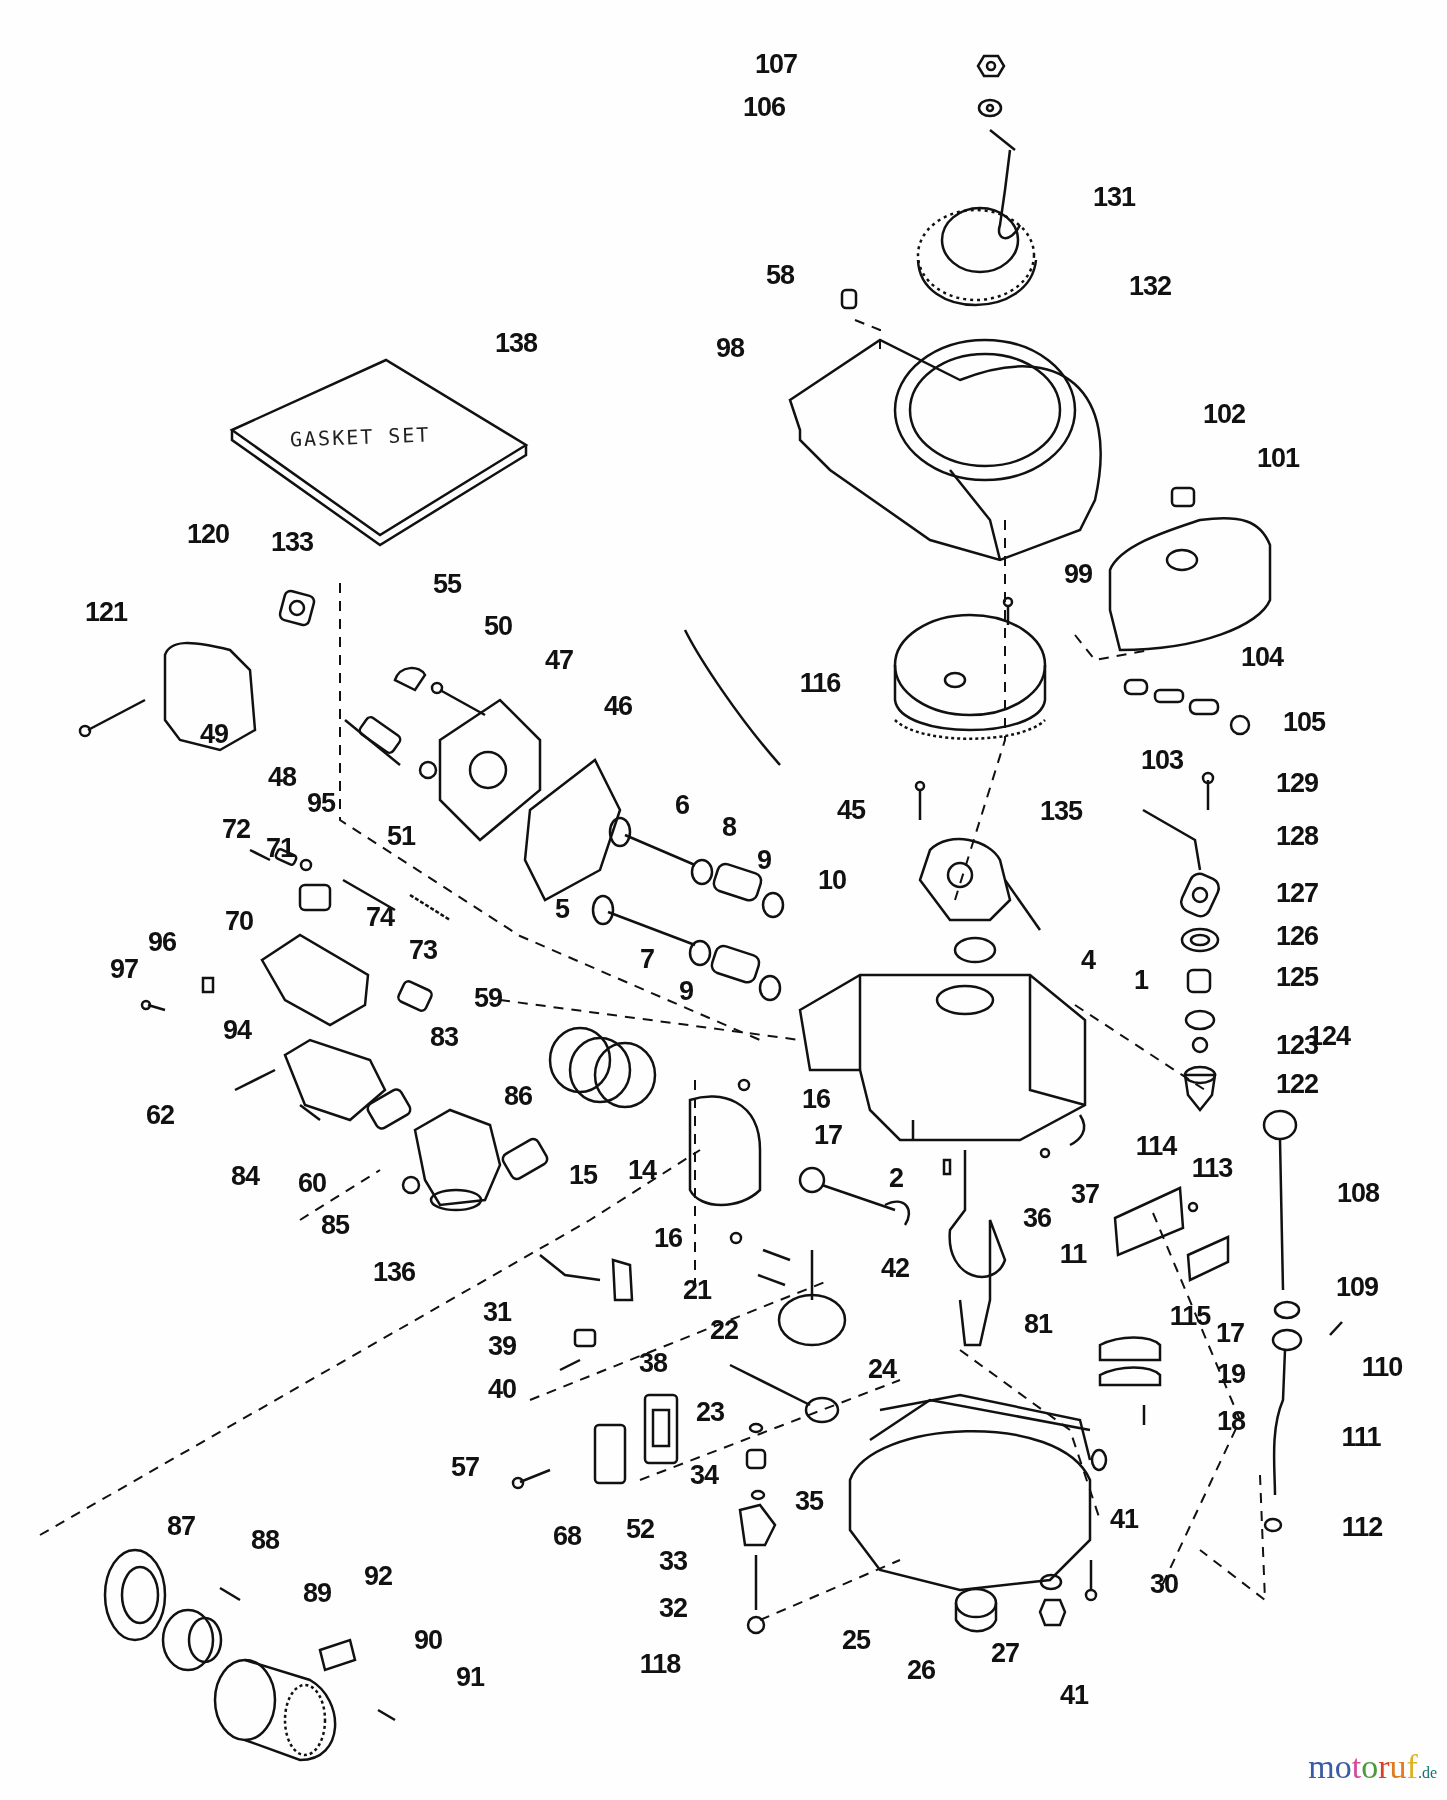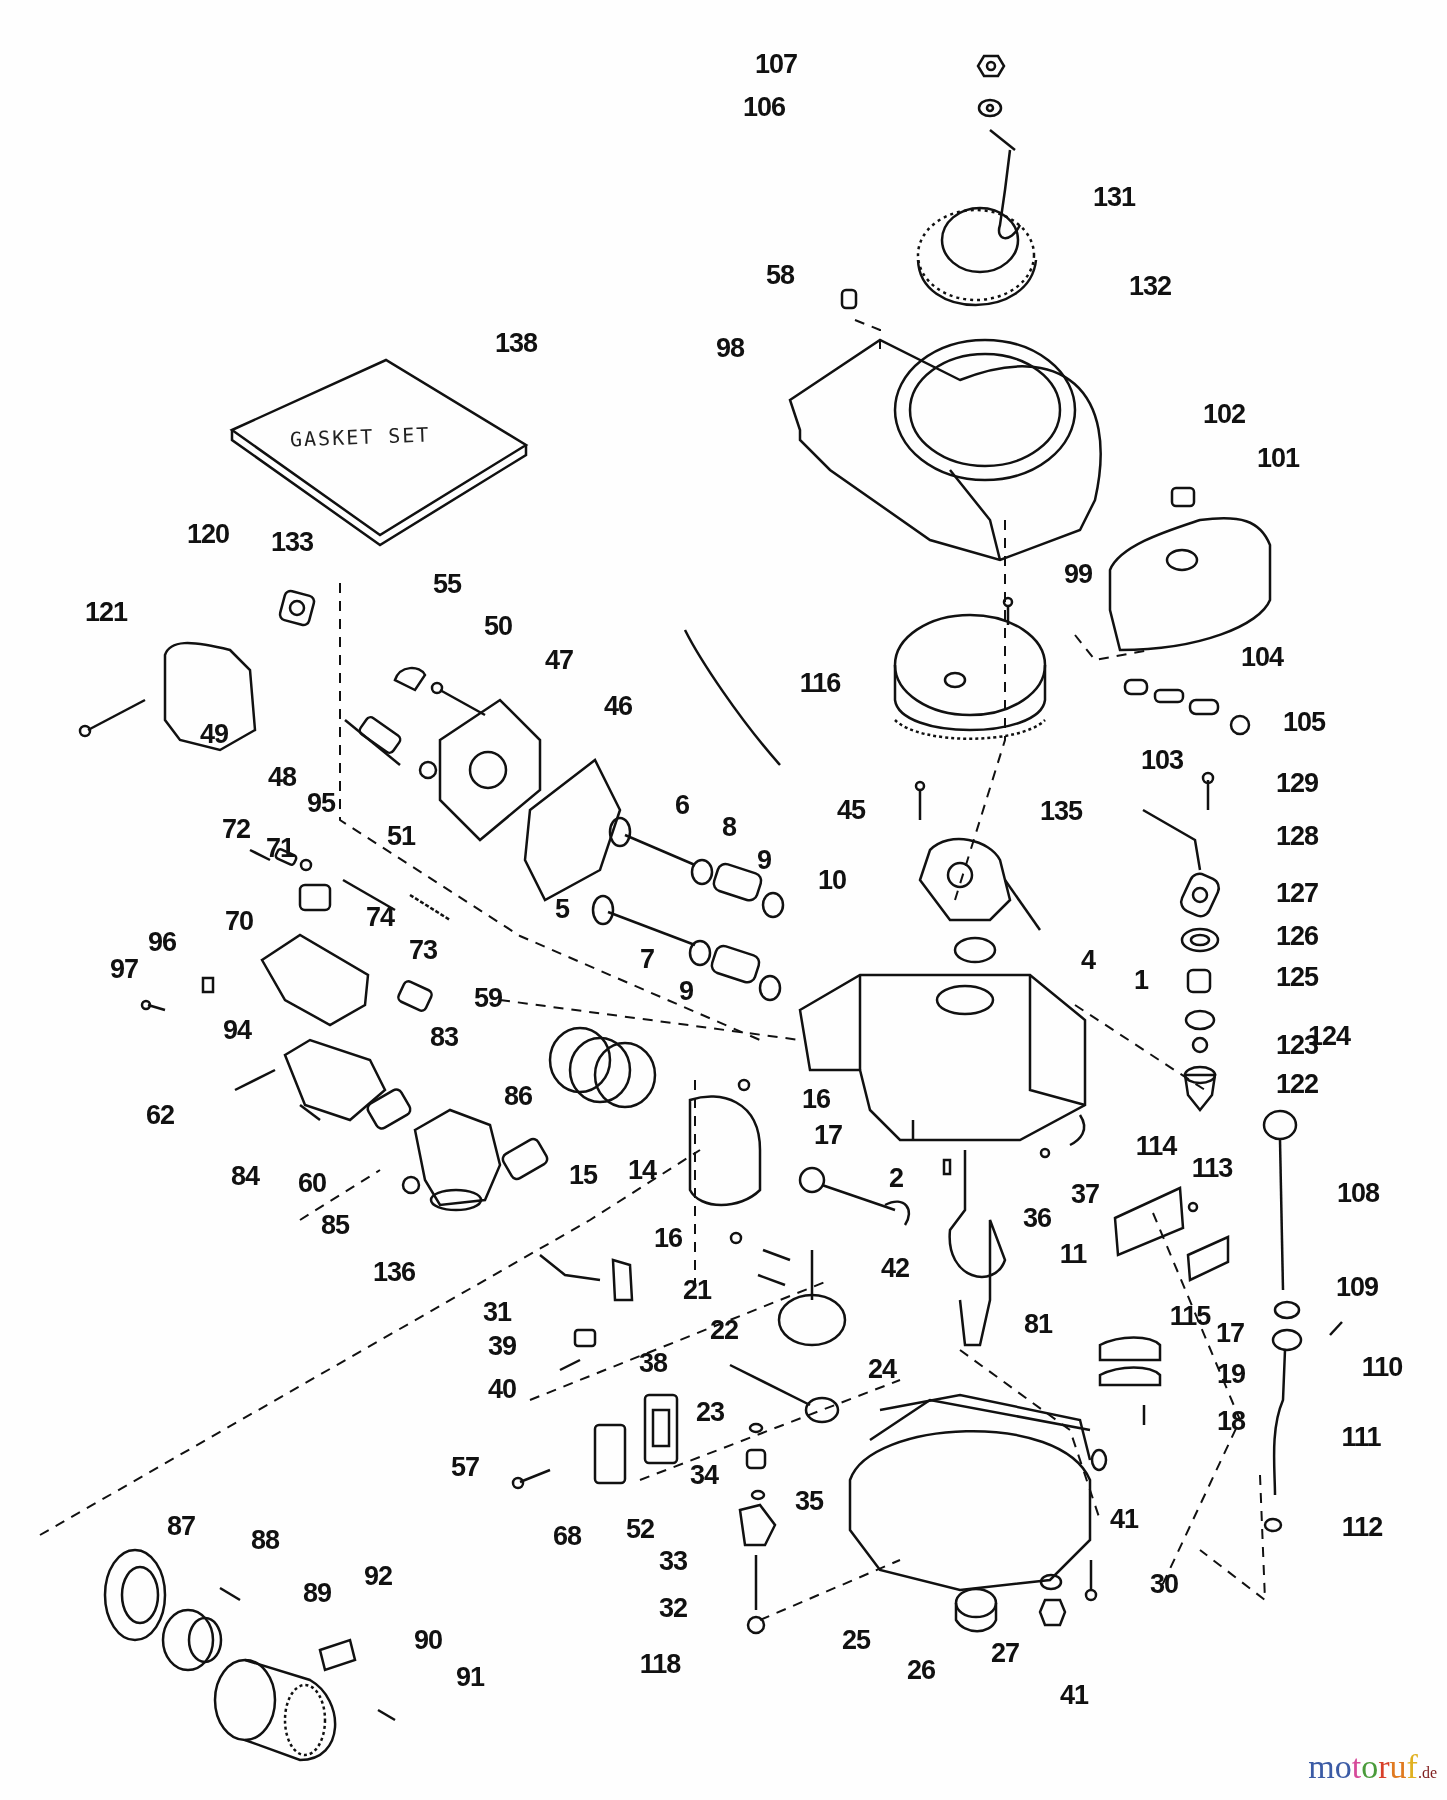--- a/index.html
+++ b/index.html
@@ -2,21 +2,21 @@
 <html><head>
 <meta charset="utf-8">
 <style>
   html,body{margin:0;padding:0;background:#fff;}
   #canvas{position:relative;width:1447px;height:1800px;background:#fefefe;overflow:hidden;font-family:"Liberation Sans",sans-serif;}
   svg#parts{position:absolute;left:0;top:0;width:1447px;height:1800px;}
   .lbl{position:absolute;font-family:"Liberation Sans",sans-serif;font-weight:bold;font-size:27px;color:#111;line-height:1;letter-spacing:-1px;transform:translate(-50%,-50%);white-space:nowrap;}
   .gasket-text{position:absolute;font-family:"DejaVu Sans Mono",monospace;font-size:20px;color:#222;transform:rotate(-2deg);letter-spacing:2px;}
   .watermark{position:absolute;right:10px;bottom:14px;font-family:"Liberation Serif",serif;font-size:34px;letter-spacing:0;}
   .watermark span{display:inline;}
-  .watermark small{font-size:16px;color:#7f1d1d;}
+  .watermark small{font-size:16px;color:#0f766e;}
 </style>
 </head>
 <body>
 
 <div id="canvas">
   <svg id="parts" viewBox="0 0 1447 1800" stroke="#111" fill="none" stroke-width="2.5">
 
     <g stroke-dasharray="10 8" stroke-width="2">
       <path d="M340 583 L340 820 L520 936 L760 1040"></path>
       <path d="M500 1000 L800 1040"></path>

